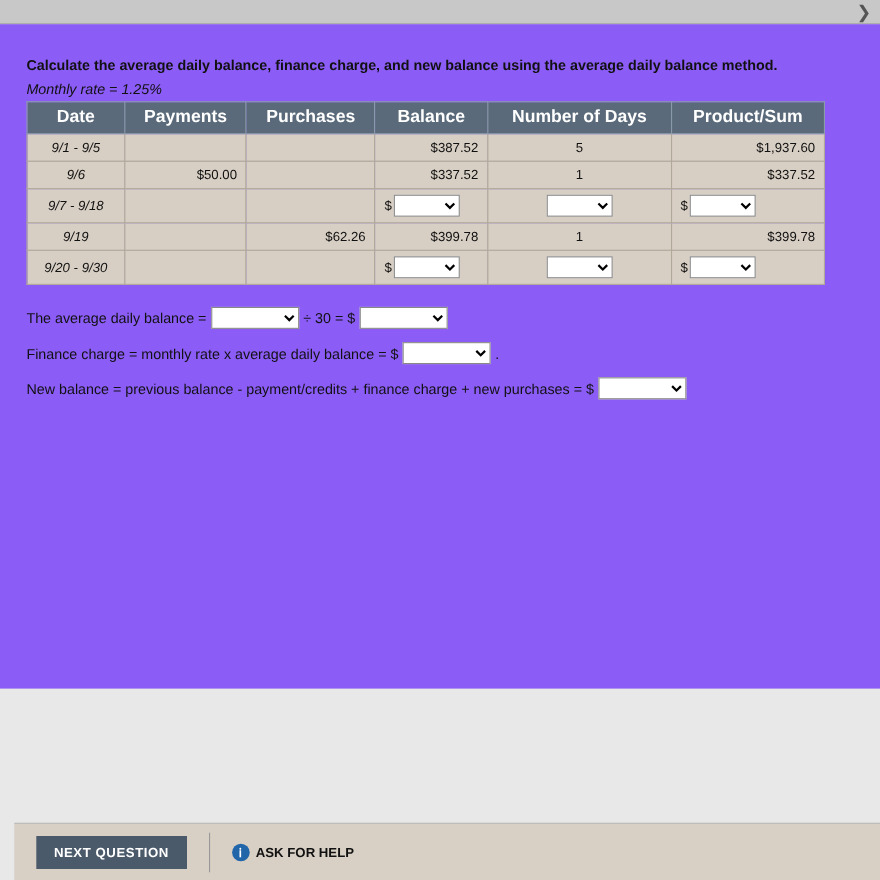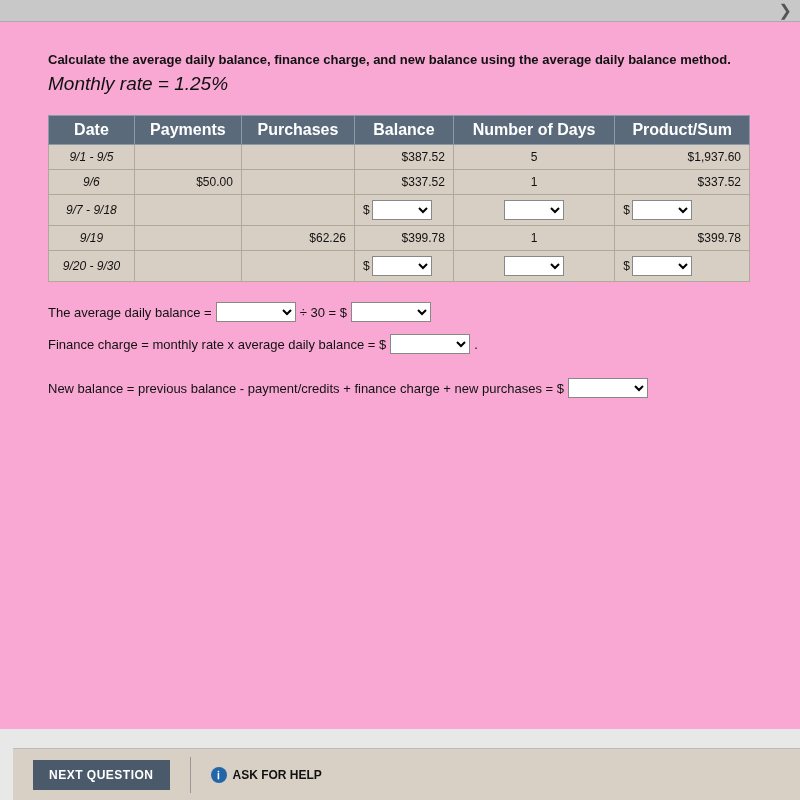--- a/index.html
+++ b/index.html
@@ -23,36 +23,36 @@
       border-bottom: 1px solid #aaa;
     }
 
     .top-bar-arrow {
       font-size: 16px;
       color: #555;
       cursor: pointer;
     }
 
     .content-area {
-      background: #f9a8d4;
-      padding: 30px 50px 20px 48px;
-      height: 707px;
+      background: #8b5cf6;
+      padding: 30px 50px 20px 24px;
+      height: 604px;
       overflow-y: auto;
     }
 
     .instruction {
       font-weight: bold;
       font-size: 13px;
       margin-bottom: 6px;
       color: #111;
     }
 
     .monthly-rate {
-      font-size: 19px;
-      margin-bottom: 20px;
+      font-size: 13px;
+      margin-bottom: 4px;
       color: #111;
       font-style: italic;
     }
 
     table {
       border-collapse: collapse;
       width: 100%;
       margin-bottom: 20px;
     }
 
@@ -277,21 +277,21 @@
     <span>÷ 30 = $</span>
     <select><option></option></select>
   </div>
 
   <div class="formula-row">
     <span>Finance charge = monthly rate x average daily balance = $</span>
     <select><option></option></select>
     <span>.</span>
   </div>
 
-  <div class="formula-row" style="margin-top: 24px;">
+  <div class="formula-row" style="margin-top: 12px;">
     <span>New balance = previous balance - payment/credits + finance charge + new purchases = $</span>
     <select><option></option></select>
   </div>
 
 </div>
 
 <div class="bottom-bar">
   <button class="btn-next">NEXT QUESTION</button>
   <div class="divider"></div>
   <div class="ask-help">

